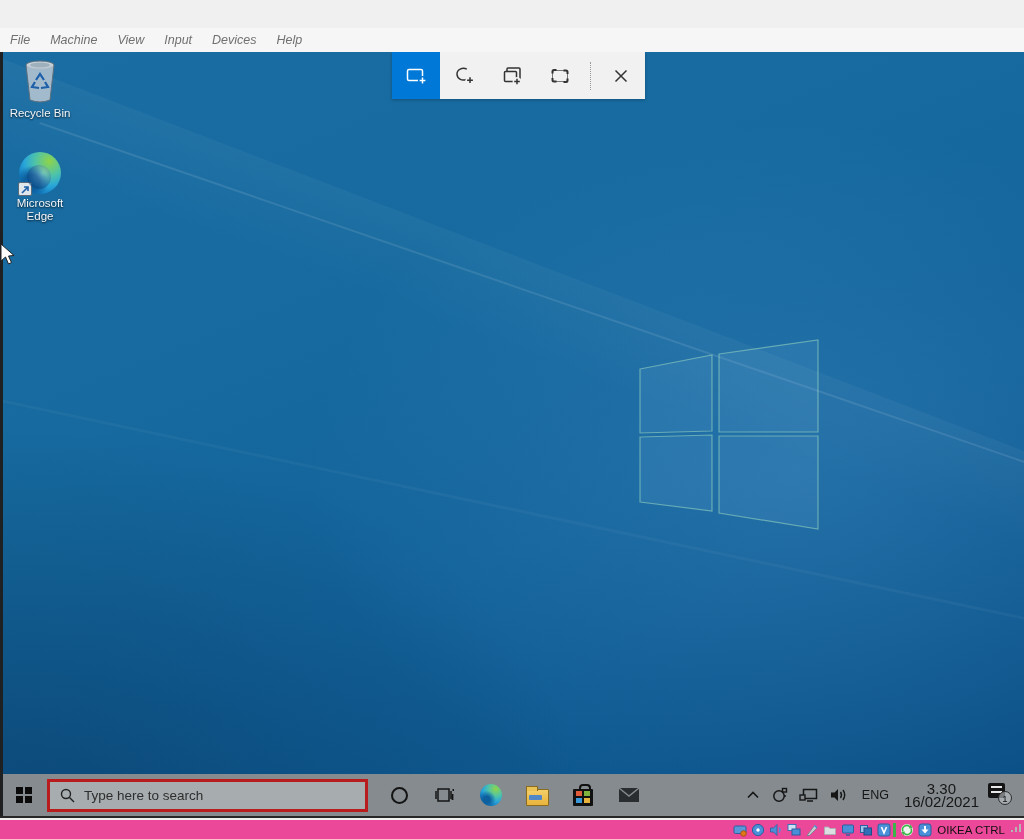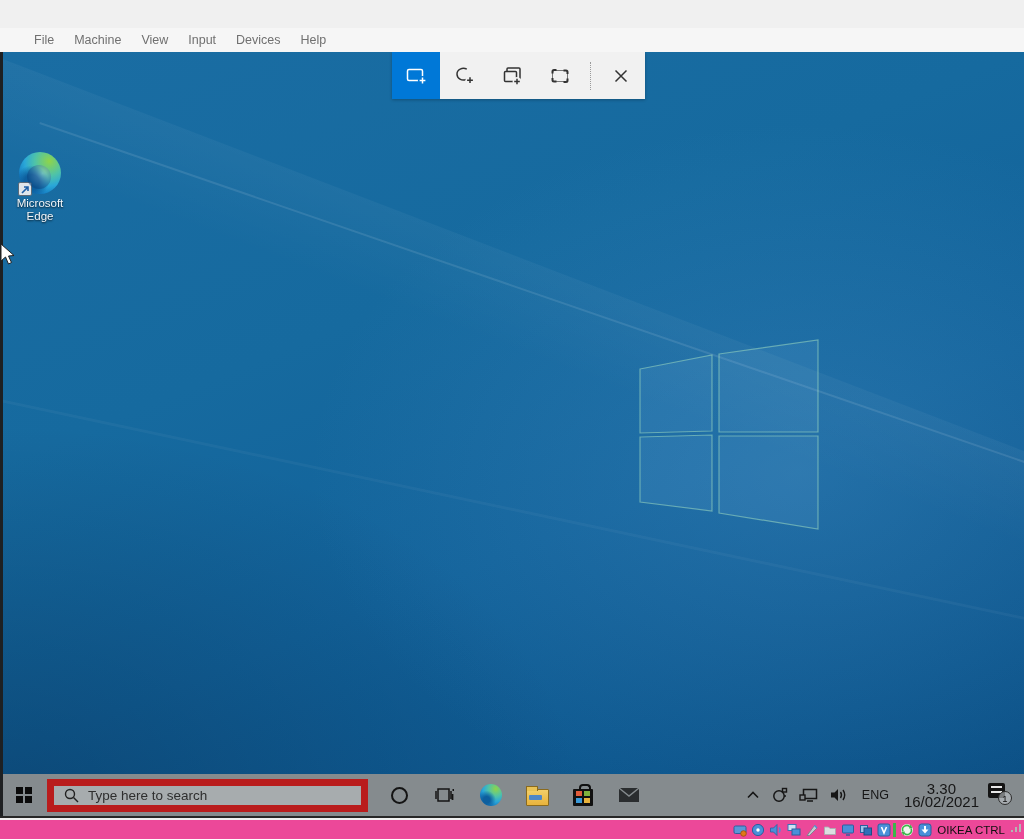--- a/index.html
+++ b/index.html
@@ -9,21 +9,21 @@
   
   .titlebar { position:absolute; left:0; top:0; width:1024px; height:28px; background:#f6f6f6; display:flex; align-items:center; }
   .vbox-app-icon { width:17px; height:15px; margin-left:9px; }
   .title-text { margin-left:7px; font-size:12.5px; color:#2b2b2b; }
   .win-controls { position:absolute; right:0; top:0; height:28px; display:flex; }
   .win-btn { width:46px; height:28px; display:flex; align-items:center; justify-content:center; }
   .glyph-min { width:11px; height:1px; background:#8a8a8a; }
   .glyph-max { width:10px; height:10px; border:1px solid #8a8a8a; }
 
   
-  .menubar { position:absolute; left:0; top:28px; width:1024px; height:24px; background:#f6f6f6; display:flex; align-items:center; padding-left:24px; }
+  .menubar { position:absolute; left:0; top:28px; width:1024px; height:24px; background:#f6f6f6; display:flex; align-items:center; padding-left:0;font-style:italic; }
   .menu-item { font-size:12.5px; color:#707070; padding:3px 10px; }
 
   
   .vm-screen { position:absolute; left:0; top:52px; width:1024px; height:766px; overflow:hidden;
     background:
       radial-gradient(ellipse 700px 500px at 78% 55%, rgba(90,160,215,0.25), rgba(0,0,0,0) 70%),
       radial-gradient(ellipse 900px 600px at 0% 100%, rgba(0,25,55,0.35), rgba(0,0,0,0) 65%),
       linear-gradient(158deg, #1a6da3 0%, #166a9f 35%, #12629a 60%, #0d568d 85%, #0b4e83 100%);
     border-bottom:2px solid #262626; }
   .edge-strip { position:absolute; left:0; top:0; width:3px; height:818px; background:#1e2022; z-index:60; }
@@ -63,21 +63,21 @@
   .shortcut-arrow { position:absolute; left:-1px; bottom:-2px; width:14px; height:14px; background:#dfe6ec; border:1px solid #5b6a78; border-radius:2px; display:flex; align-items:center; justify-content:center; }
 
   
   .cursor { position:absolute; left:0px; top:191px; z-index:70; }
 
   
   .taskbar { position:absolute; left:0; bottom:0; width:1024px; height:42px; background:#858b8e; display:flex; align-items:center; z-index:40; }
   .start-btn { width:47px; height:42px; display:flex; align-items:center; justify-content:center; }
   .start-logo { width:16px; height:16px; display:grid; grid-template-columns:7px 7px; grid-template-rows:7px 7px; gap:2px; }
   .start-logo i { background:#0b0b0b; }
-  .search-box { width:321px; height:33px; background:#a7acae; border:7px solid #b91c1c; display:flex; align-items:center; padding-left:10px; }
+  .search-box { width:321px; height:33px; background:#a7acae; border:3px solid #b91c1c; display:flex; align-items:center; padding-left:10px; }
   .search-box input { border:none; outline:none; background:transparent; font-size:13.5px; color:#222; width:250px; margin-left:9px; font-family:"Liberation Sans",sans-serif; }
   .search-box input::placeholder { color:#2e2e2e; opacity:1; }
   .tb-apps { display:flex; margin-left:8px; }
   .tb-app { width:46px; height:42px; display:flex; align-items:center; justify-content:center; }
   .cortana-ring { width:17px; height:17px; border:2px solid #141414; border-radius:50%; }
   .edge-mini { width:22px; height:22px; border-radius:50%;
     background:
       radial-gradient(circle at 30% 72%, #0d5f9e 15%, rgba(13,95,158,0) 42%),
       radial-gradient(circle at 72% 22%, #8fd44a 0%, #4fc3a8 32%, #2aa7d8 55%, #1277c0 78%, #0d5f9e 100%); }
   .folder-icon { position:relative; width:23px; height:17px; margin-top:4px; background:linear-gradient(#f3cf69, #e8b33c); border:1px solid #8a6a1d; border-radius:1px; }
@@ -172,20 +172,33 @@
       <div class="snip-sep">
           <i></i>
         </div>
       <div class="snip-btn">
         <svg width="24" height="24" viewBox="0 0 24 24">
           <path d="M6.5 6.5 L17.5 17.5 M17.5 6.5 L6.5 17.5" stroke="#333" stroke-width="1.5"></path>
         </svg>
       </div>
     </div>
 
+    <div class="desk-icon recycle-pos">
+      <svg width="40" height="46" viewBox="0 0 40 46">
+        <ellipse cx="20" cy="7" rx="14" ry="4" fill="#c8d2da" stroke="#5d6e7c" stroke-width="1"></ellipse>
+        <path d="M6 7 L10 42 Q20 46 30 42 L34 7" fill="rgba(190,202,212,0.82)" stroke="#5d6e7c" stroke-width="1"></path>
+        <ellipse cx="20" cy="7" rx="10" ry="2.5" fill="#9fb0bd"></ellipse>
+        <g fill="none" stroke="#1d5fa8" stroke-width="2.2">
+          <path d="M16 22 l4-6 4 6"></path>
+          <path d="M25 24 l3 5 -7 1"></path>
+          <path d="M15 24 l-3 5 7 1"></path>
+        </g>
+      </svg>
+      <span class="label">Recycle Bin</span>
+    </div>
 
     <div class="desk-icon edge-pos">
       <div class="edge-logo">
         <div class="shortcut-arrow">
           <svg width="9" height="9" viewBox="0 0 9 9">
               <path d="M1 8 L7 2 M3 2 h4 v4" stroke="#1d5fa8" stroke-width="1.6" fill="none"></path>
             </svg>
         </div>
       </div>
       <span class="label">Microsoft Edge</span>

